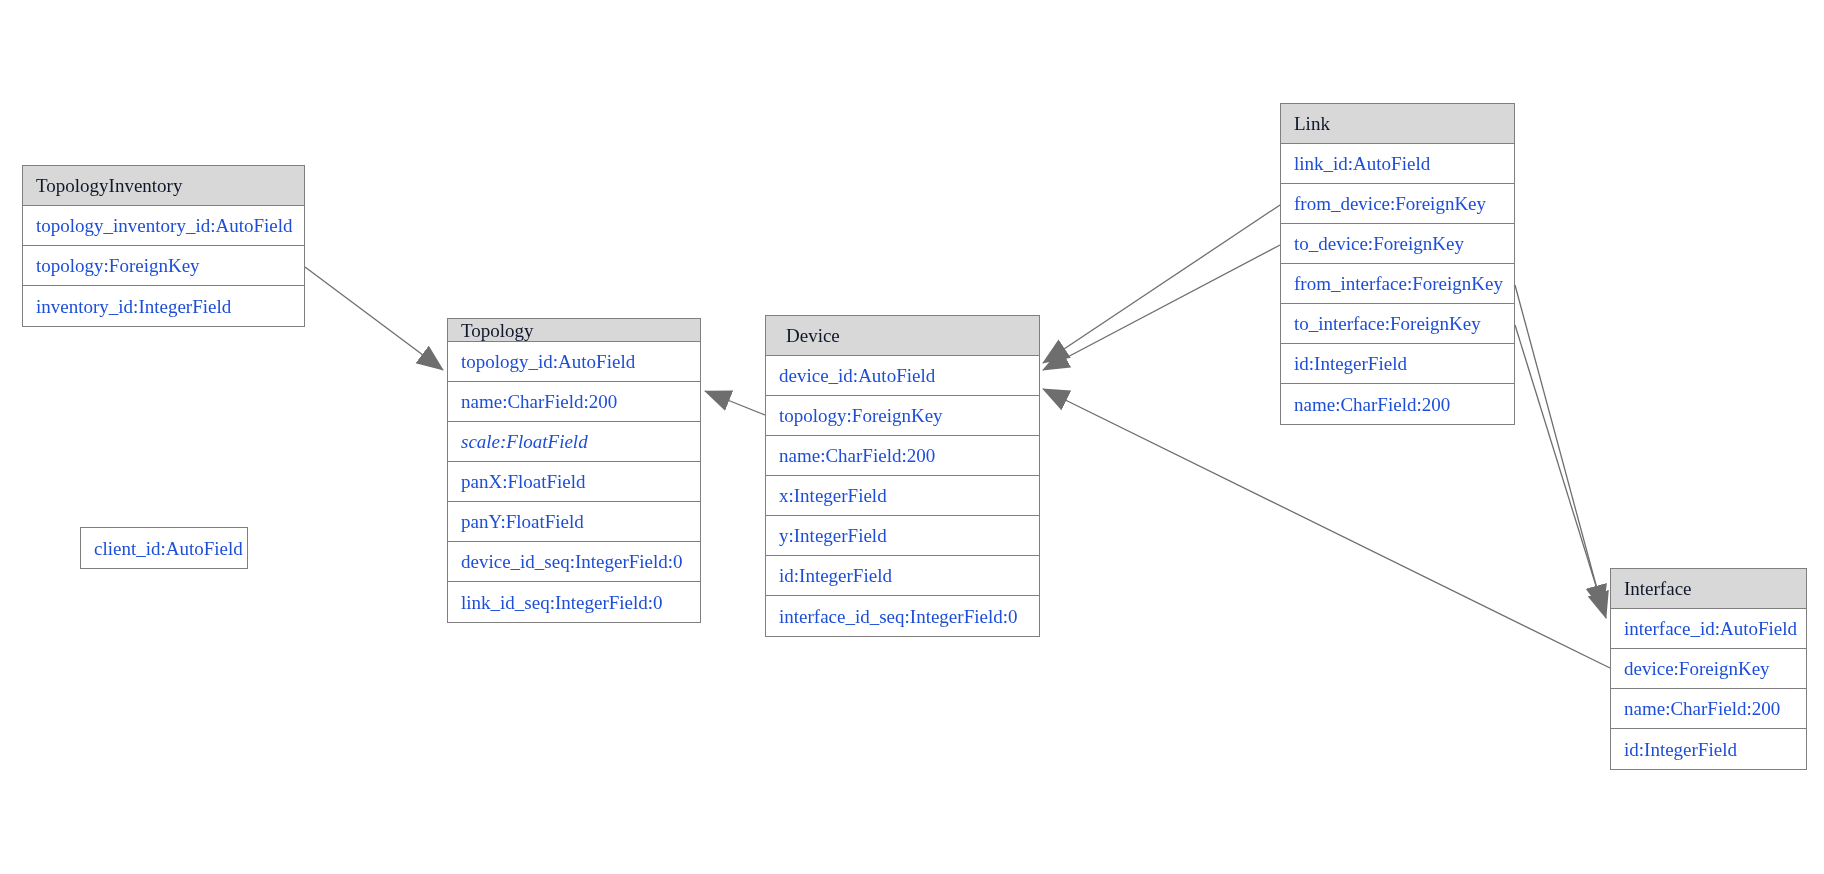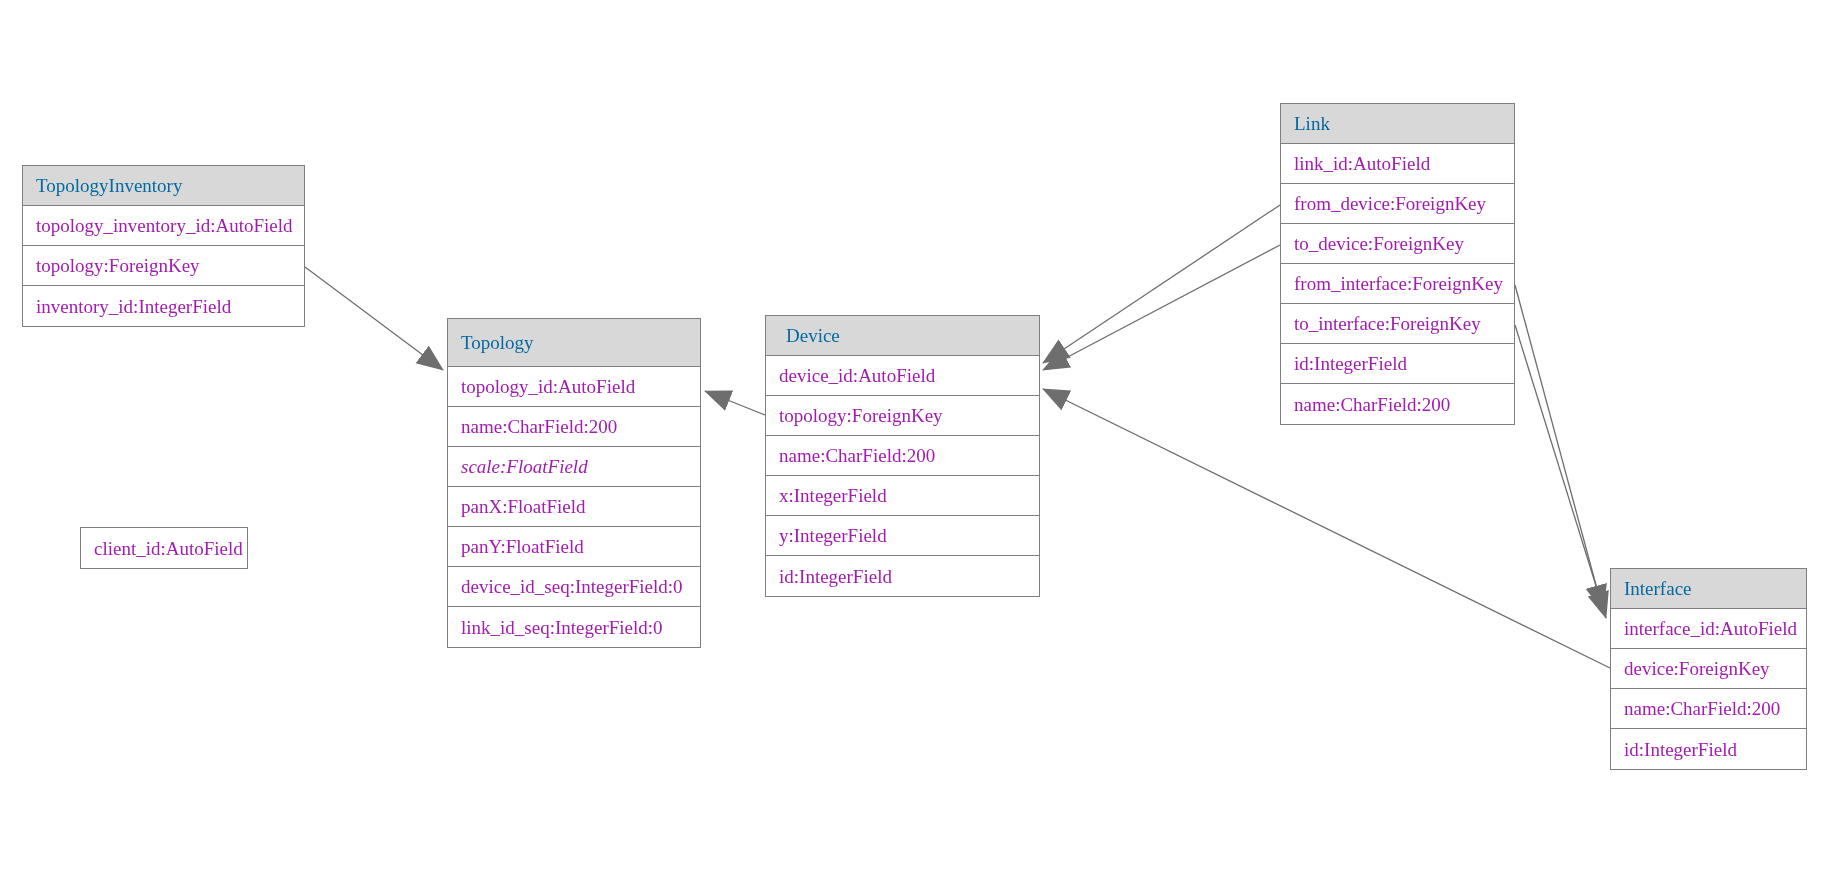--- a/index.html
+++ b/index.html
@@ -31,34 +31,34 @@
     box-sizing: border-box;
     box-shadow: none;
   }
   .entity-header {
     background: #d8d8d8;
     border-bottom: 1.5px solid #7f7f7f;
     box-sizing: border-box;
     display: flex;
     align-items: center;
     padding-left: 13px;
-    color: #0369a1;
+    color: #0f172a;
     font-size: 19px;
     line-height: 1;
     white-space: nowrap;
     overflow: hidden;
   }
   .entity-row {
     background: #ffffff;
     border-bottom: 1px solid #7f7f7f;
     box-sizing: border-box;
     display: flex;
     align-items: center;
     padding-left: 13px;
-    color: #a21caf;
+    color: #1d4ed8;
     font-size: 19px;
     line-height: 1;
     white-space: nowrap;
     overflow: hidden;
   }
   .entity-row:last-child {
     border-bottom: none;
   }
   .connector-line {
     fill: none;
@@ -87,40 +87,41 @@
       </g>
   </svg>
   <div id="entities">
       <div class="entity" style="left: 22px; top: 165px; width: 283px;">
         <div class="entity-header" style="height: 40px;">TopologyInventory</div>
         <div class="entity-row" style="height: 40px; text-align: right;">topology_inventory_id:AutoField</div>
         <div class="entity-row" style="height: 40px;">topology:ForeignKey</div>
         <div class="entity-row" style="height: 40px;">inventory_id:IntegerField</div>
       </div>
       <div class="entity" style="left: 447px; top: 318px; width: 254px;">
-        <div class="entity-header" style="height: 48px;">Topology</div>
+        <div class="entity-header" style="height: 23px;">Topology</div>
         <div class="entity-row" style="height: 40px;">topology_id:AutoField</div>
         <div class="entity-row" style="height: 40px;">name:CharField:200</div>
         <div class="entity-row" style="height: 40px; font-style: italic;">scale:FloatField</div>
         <div class="entity-row" style="height: 40px;">panX:FloatField</div>
         <div class="entity-row" style="height: 40px;">panY:FloatField</div>
         <div class="entity-row" style="height: 40px;">device_id_seq:IntegerField:0</div>
         <div class="entity-row" style="height: 40px;">link_id_seq:IntegerField:0</div>
       </div>
       <div class="entity" style="left: 80px; top: 527px; width: 168px;">
         <div class="entity-row" style="height: 40px;">client_id:AutoField</div>
       </div>
       <div class="entity" style="left: 765px; top: 315px; width: 275px;">
         <div class="entity-header" style="height: 40px; padding-left: 20px;">Device</div>
         <div class="entity-row" style="height: 40px;">device_id:AutoField</div>
         <div class="entity-row" style="height: 40px;">topology:ForeignKey</div>
         <div class="entity-row" style="height: 40px;">name:CharField:200</div>
         <div class="entity-row" style="height: 40px;">x:IntegerField</div>
         <div class="entity-row" style="height: 40px;">y:IntegerField</div>
         <div class="entity-row" style="height: 40px;">id:IntegerField</div>
+        <div class="entity-row" style="height: 40px;">interface_id_seq:IntegerField:0</div>
       </div>
       <div class="entity" style="left: 1280px; top: 103px; width: 235px;">
         <div class="entity-header" style="height: 40px;">Link</div>
         <div class="entity-row" style="height: 40px;">link_id:AutoField</div>
         <div class="entity-row" style="height: 40px;">from_device:ForeignKey</div>
         <div class="entity-row" style="height: 40px;">to_device:ForeignKey</div>
         <div class="entity-row" style="height: 40px;">from_interface:ForeignKey</div>
         <div class="entity-row" style="height: 40px;">to_interface:ForeignKey</div>
         <div class="entity-row" style="height: 40px;">id:IntegerField</div>
         <div class="entity-row" style="height: 40px;">name:CharField:200</div>

